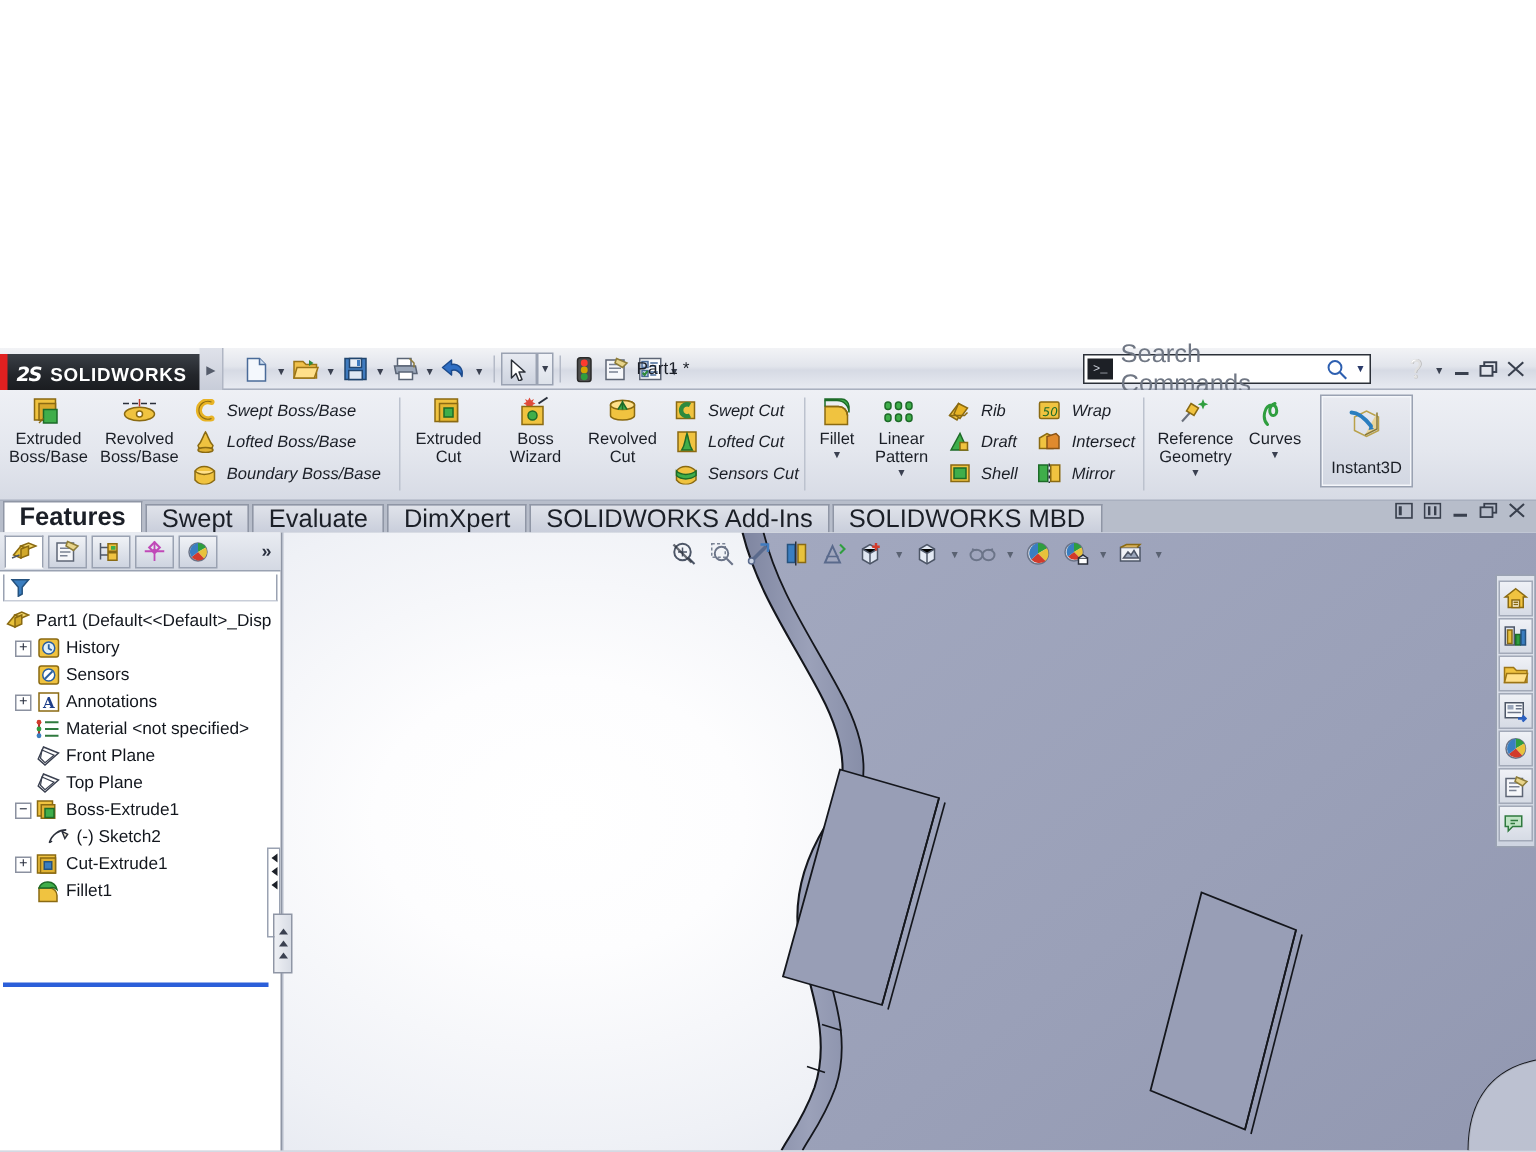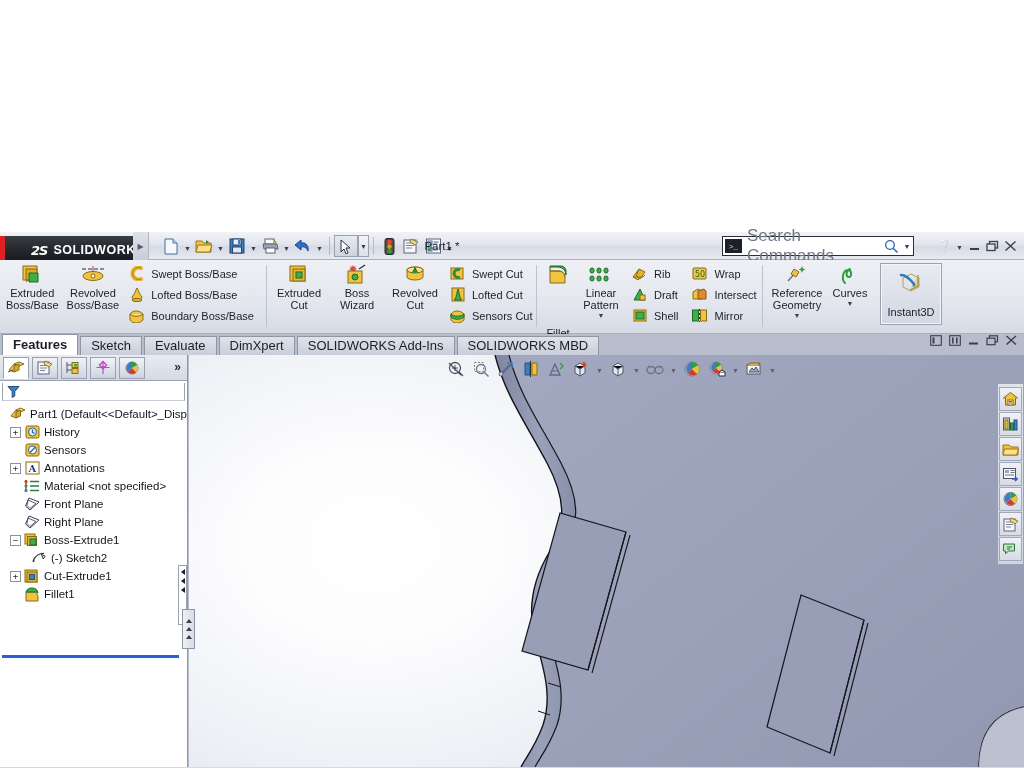--- a/index.html
+++ b/index.html
@@ -17,21 +17,21 @@
   
   .app { position: absolute; left: 0; top: 232px; width: 1024px; height: 536px;
          background: #d4d9e3; }
 
   
   .titlebar { position: relative; height: 28px; width: 1024px;
               background: linear-gradient(to bottom,#f2f3f6 0%,#e2e5ec 45%,#d6dae4 55%,#e7eaf1 100%);
               border-bottom: 1px solid #a9b0bf; }
   .sw-logo { position: absolute; left: 0; top: 4px; width: 144px; height: 28px;
              background: linear-gradient(to bottom,#3a3f46 0%,#23262b 50%,#17191c 100%);
-             display: flex; align-items: center; padding-left: 20px; }
+             display: flex; align-items: center; }
   .sw-logo::before { content:""; position:absolute; left:0; top:0; width:5px; height:28px; background:#e02020; }
   .sw-logo-mark { margin-left: 11px; color: #ffffff; font-size: 13px; font-weight: bold;
                   font-style: italic; font-family: "DejaVu Sans", sans-serif; letter-spacing:-1px;}
   .sw-logo-text { margin-left: 6px; color: #ffffff; font-size: 12.5px; font-weight: bold;
                   letter-spacing: .5px; font-family:"Liberation Sans",sans-serif; }
   .logo-arrow { position:absolute; left:133px; top:0; width:16px; height:28px;
                 background:linear-gradient(to bottom,#dfe2ea,#c8cdd9);
                 border-right:1px solid #b0b6c4; display:flex; align-items:center; justify-content:center;
                 color:#555c6b; font-size:8px; }
 
@@ -67,35 +67,35 @@
   .rgroup { position:absolute; top:0; height:74px; display:flex; align-items:flex-start; }
   .rsep { position:absolute; top:5px; width:1px; height:62px; background:#bcc2ce; }
 
   .bigbtn { width:auto; min-width:58px; padding:3px 4px 0 4px; display:flex; flex-direction:column;
             align-items:center; cursor:default; }
   .bigbtn .ic { width:26px; height:24px; display:flex; align-items:center; justify-content:center; }
   .bigbtn .lbl { font-size:11px; color:#1b1f27; text-align:center; line-height:12px; margin-top:0; }
   .bigbtn .caret { font-size:7px; color:#3a4050; margin-top:1px; }
 
   .smallcol { display:flex; flex-direction:column; padding-top:4px; gap:2px; }
-  .smallbtn { display:flex; align-items:center; height:19px; padding:0 4px; cursor:default; }
+  .smallbtn { display:flex; align-items:center; height:19px; padding:0 4px; cursor:default;font-style:italic; }
   .smallbtn .ic { width:19px; height:17px; display:flex; align-items:center; justify-content:center; }
   .smallbtn .lbl { font-size:11px; color:#1b1f27; margin-left:5px; white-space:nowrap; }
 
   .instant3d { margin-left:8px; margin-top:3px; width:62px; height:62px;
                background: linear-gradient(to bottom,#e9ebf1,#d2d7e2);
                border:1px solid #9aa2b2; box-shadow: inset 0 0 0 1px #f4f6fa;
                display:flex; flex-direction:column; align-items:center; justify-content:center; }
   .instant3d .ic { width:26px; height:24px; display:flex; align-items:center; justify-content:center; }
   .instant3d .lbl { font-size:11px; color:#1b1f27; margin-top:12px; }
 
   
   .cmdtabs { position:relative; height:21px; width:1024px;
              background:#b7bdca; display:flex; align-items:flex-end; padding-left:2px; }
-  .ctab { height:19px; line-height:18px; padding:0 10px; font-size:13px; color:#1b1f27;
+  .ctab { height:19px; line-height:18px; padding:0 10px; font-size:17px; color:#1b1f27;
           background: linear-gradient(to bottom,#e0e3ea,#c9cedb);
           border:1px solid #8f96a5; border-bottom:none; margin-right:2px; cursor:default; }
   .ctab.active { background:#ffffff; font-weight:bold; height:21px; line-height:20px;
                  border-color:#8f96a5; }
 
   
   .main { position:relative; width:1024px; height:412px; background:#b7bdca; }
 
   
   .fmpanel { position:absolute; left:0; top:0; width:188px; height:412px;
@@ -409,21 +409,21 @@
                 </svg>
           </span>
           <span class="lbl">Sensors Cut</span>
         </div>
       </div>
     </div>
 
     <div class="rsep" style="left:536px;"></div>
 
     <div class="rgroup" style="left:540px;">
-      <div class="bigbtn" style="min-width:36px;gap:40px;">
+      <div class="bigbtn" style="min-width:36px;">
         <span class="ic">
           <svg class="svg-ico" width="22" height="21" viewBox="0 0 22 21">
                 <path d="M3 6h9a6 6 0 0 1 6 6v6H3z" fill="#f0c340" stroke="#8a6a12"></path>
                 <path d="M3 6h9a6 6 0 0 1 6 6" fill="none" stroke="#8a6a12"></path>
                 <path d="M3 2h8a8 8 0 0 1 8 8v-4a5 5 0 0 0-5-5H3z" fill="#3fae4a" stroke="#1d6b28"></path>
                 <path d="M3 2v4" stroke="#1d6b28"></path>
               </svg>
         </span>
         <span class="lbl">Fillet</span>
         <span class="caret">▼</span>
@@ -540,21 +540,21 @@
                 <path d="M18 15l-3.6.6 1-3.4z" fill="#2a7ec0"></path>
               </svg>
         </span>
         <span class="lbl">Instant3D</span>
       </div>
     </div>
   </div>
 
   <div class="cmdtabs">
     <div class="ctab active">Features</div>
-    <div class="ctab">Sketch</div>
+    <div class="ctab">Swept</div>
     <div class="ctab">Evaluate</div>
     <div class="ctab">DimXpert</div>
     <div class="ctab">SOLIDWORKS Add-Ins</div>
     <div class="ctab">SOLIDWORKS MBD</div>
   </div>
 
   <div class="main">
 
     <div class="viewport">
       <svg class="vp-svg" width="835" height="412" viewBox="0 0 835 412">
@@ -824,21 +824,21 @@
       </div>
 
       <div class="fmfilter">
         <svg class="svg-ico" width="13" height="13" viewBox="0 0 13 13">
               <path d="M1 1.5h11l-4.2 5v4.5l-2.6 1.5V6.5z" fill="#3a7ec0" stroke="#25527e"></path>
             </svg>
       </div>
 
       <div class="tree">
 
-        <div class="trow" style="padding-left:1px;justify-content:flex-end;">
+        <div class="trow" style="padding-left:1px;">
           <span class="ticon">
             <svg class="svg-ico" width="16" height="15" viewBox="0 0 16 15">
                   <path d="M1 9l5-6 4.5 2-4.5 6z" fill="#e8c23c" stroke="#8a6a12"></path>
                   <path d="M6 3l4.5-2L15 3l-4.5 2z" fill="#f2d76b" stroke="#8a6a12"></path>
                   <path d="M10.5 3v6L6 11V5z" fill="#d2a92c" stroke="#8a6a12"></path>
                 </svg>
           </span>
           <span class="tlabel">Part1  (Default&lt;&lt;Default&gt;_Disp</span>
         </div>
 
@@ -895,31 +895,31 @@
           <span class="tdot"></span>
           <span class="ticon">
             <svg class="svg-ico" width="16" height="14" viewBox="0 0 16 14">
                   <path d="M5 1l10 4-9 8-4.5-4z" fill="none" stroke="#3a4050" stroke-width="1"></path>
                   <path d="M4 3l8 3.5-6 5-3-3z" fill="none" stroke="#3a4050" stroke-width="0.8"></path>
                 </svg>
           </span>
           <span class="tlabel">Front Plane</span>
         </div>
 
-
         <div class="trow" style="padding-left:7px;">
           <span class="tdot"></span>
           <span class="ticon">
             <svg class="svg-ico" width="16" height="14" viewBox="0 0 16 14">
                   <path d="M5 1l10 4-9 8-4.5-4z" fill="none" stroke="#3a4050" stroke-width="1"></path>
                   <path d="M4 3l8 3.5-6 5-3-3z" fill="none" stroke="#3a4050" stroke-width="0.8"></path>
                 </svg>
           </span>
-          <span class="tlabel">Right Plane</span>
-        </div>
+          <span class="tlabel">Top Plane</span>
+        </div>
+
 
 
         <div class="trow" style="padding-left:7px;">
           <span class="tplus">−</span>
           <span class="ticon">
             <svg class="svg-ico" width="16" height="15" viewBox="0 0 16 15">
                   <rect x="1" y="1" width="10" height="10" fill="#f0c340" stroke="#8a6a12"></rect>
                   <rect x="3.5" y="3.5" width="9" height="9" fill="#e0b233" stroke="#8a6a12"></rect>
                   <rect x="6" y="6" width="6" height="6" fill="#3fae4a" stroke="#1d6b28"></rect>
                 </svg>

